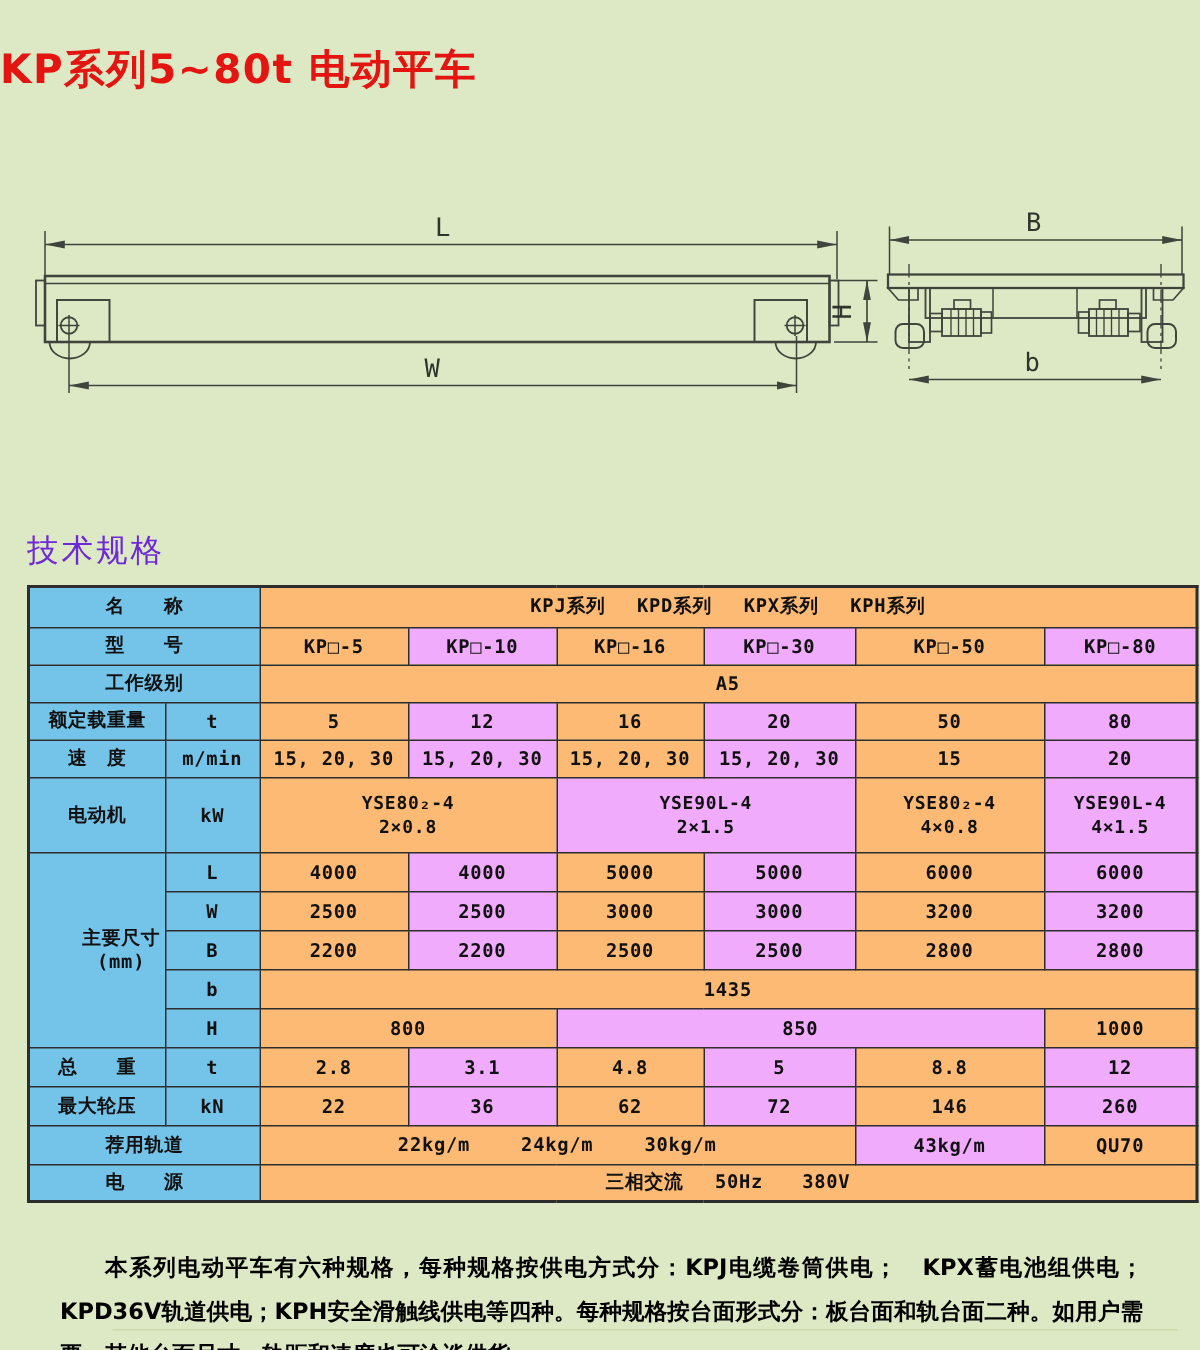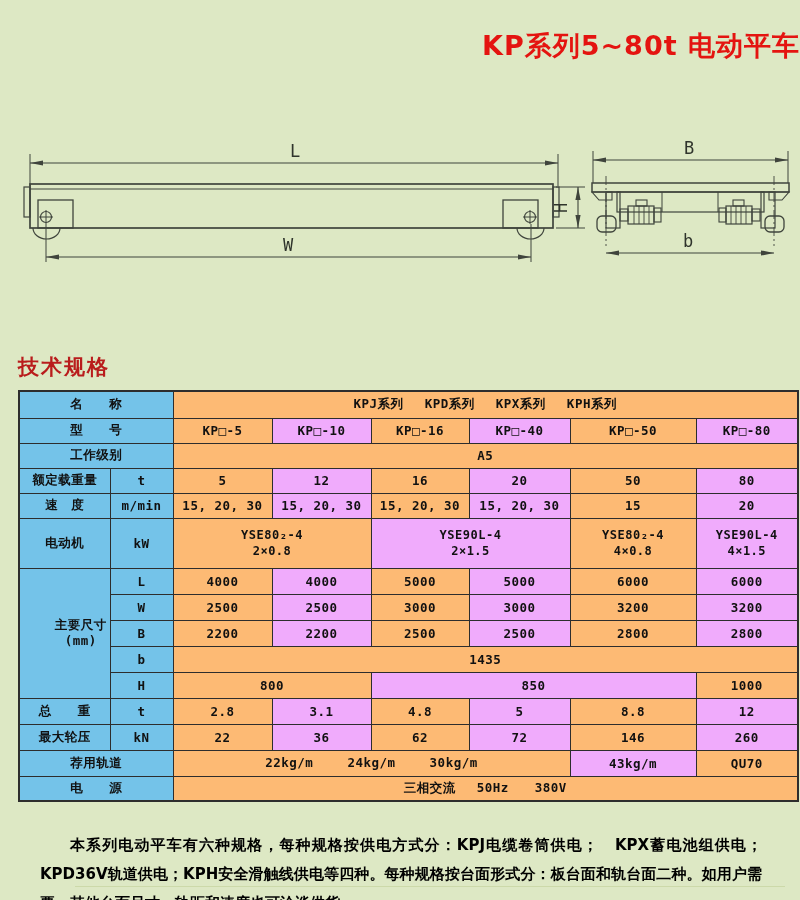--- a/index.html
+++ b/index.html
@@ -4,29 +4,29 @@
 <style>
   html,body{margin:0;padding:0;}
   body{
     width:800px;height:900px;position:relative;overflow:hidden;
     background:#dde8c4;
     font-family:"DejaVu Sans", sans-serif;
     color:#111;
   }
   .title{
     position:absolute;top:28px;left:0;width:100%;
-    text-align:right;color:#e41410;font-size:27px;font-weight:bold;
+    text-align:left;color:#e41410;font-size:27px;font-weight:bold;
     letter-spacing:1px;
   }
   svg.drawing{position:absolute;top:128px;left:0;}
   .dwg-line{stroke:#3f443c;fill:none;}
   .dim-text{font-family:"DejaVu Sans Mono", monospace;font-size:17px;fill:#2f342c;}
   .section-title{
     position:absolute;top:353px;left:18px;
-    font-size:21px;font-weight:bold;color:#b91c1c;letter-spacing:2px;
+    font-size:21px;font-weight:normal;color:#6d28d9;letter-spacing:2px;
   }
   table.spec{
     position:absolute;top:390px;left:18px;
     border-collapse:collapse;table-layout:fixed;
     border:2px solid #2d2d2d;
   }
   table.spec td{
     border:1px solid #2d2d2d;
     text-align:center;vertical-align:middle;
     font-family:"DejaVu Sans Mono", monospace;
@@ -184,21 +184,21 @@
   <tbody>
     <tr class="r1">
       <td class="hb" colspan="2">名　　称</td>
       <td class="g" colspan="6">KPJ系列　 KPD系列　 KPX系列　 KPH系列</td>
     </tr>
     <tr class="rn">
       <td class="hb" colspan="2">型　　号</td>
       <td class="g">KP□-5</td>
       <td class="b">KP□-10</td>
       <td class="g">KP□-16</td>
-      <td class="b">KP□-40</td>
+      <td class="b">KP□-30</td>
       <td class="g">KP□-50</td>
       <td class="b">KP□-80</td>
     </tr>
     <tr class="rn">
       <td class="hb" colspan="2">工作级别</td>
       <td class="g" colspan="6">A5</td>
     </tr>
     <tr class="rn">
       <td class="hb">额定载重量</td>
       <td class="hb">t</td>

